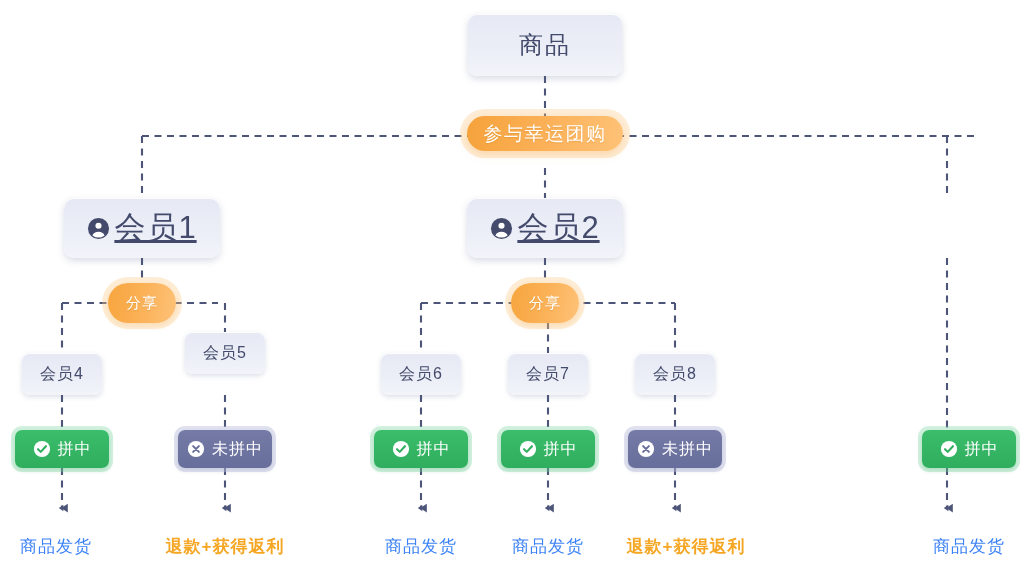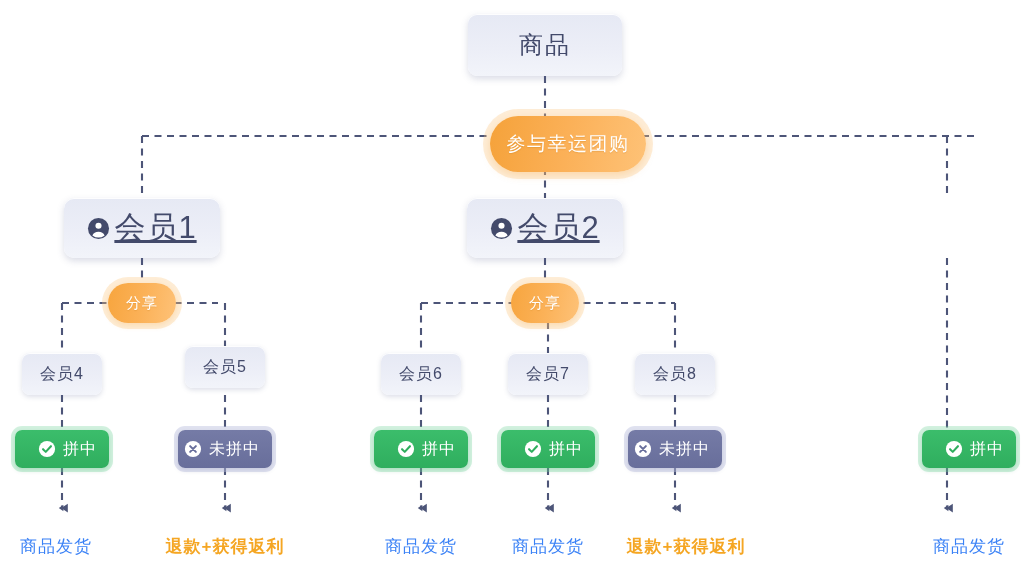--- a/index.html
+++ b/index.html
@@ -88,21 +88,20 @@
   }
 
   
   .badge{
     border-radius:7px;
     color:#ffffff;
     font-size:16px;
     letter-spacing:1px;
     gap:7px;
     padding:0 12px;
-    justify-content:flex-end;
   }
   .badge .bico{width:18px;height:18px;display:block;flex:0 0 auto;}
   .badge.win{
     background:linear-gradient(180deg,#3bbd6b 0%, #2fae5e 100%);
     box-shadow:0 0 0 4px rgba(118,214,158,.33), 0 2px 5px rgba(47,150,88,.30);
   }
   .badge.lose{
     background:linear-gradient(180deg,#757ba6 0%, #686e9b 100%);
     box-shadow:0 0 0 4px rgba(186,190,222,.45), 0 2px 5px rgba(90,96,140,.30);
   }
@@ -169,21 +168,21 @@
       <path d="M548,468 L548,508"></path>
       <path d="M675,468 L675,508"></path>
       <path d="M947,468 L947,508"></path>
     </g>
   </svg>
 
   <div class="node card product" style="left:468px;top:14px;width:154px;height:62px;">
     <span>商品</span>
   </div>
 
-  <div class="node pill big" style="left:490px;top:116px;width:156px;height:56px;">
+  <div class="node pill big" style="left:467px;top:116px;width:156px;height:35px;">
     <span>参与幸运团购</span>
   </div>
 
   <div class="node card member" style="left:64px;top:198px;width:156px;height:60px;">
     <svg class="person-ico" viewBox="0 0 24 24">
       <circle cx="12" cy="12" r="11" fill="#434a6b"></circle>
       <circle cx="12" cy="9.1" r="3.2" fill="#ffffff"></circle>
       <path d="M5.6,19.2 a6.9,6.2 0 0 1 12.8,0 a11,11 0 0 1 -12.8,0 Z" fill="#ffffff"></path>
     </svg>
     <span>会员1</span>
@@ -202,21 +201,21 @@
   <div class="node pill small" style="left:108px;top:283px;width:68px;height:40px;">
     <span>分享</span>
   </div>
   <div class="node pill small" style="left:511px;top:283px;width:68px;height:40px;">
     <span>分享</span>
   </div>
 
   <div class="node card submember" style="left:22px;top:353px;width:80px;height:42px;">
     <span>会员4</span>
   </div>
-  <div class="node card submember" style="left:185px;top:346px;width:80px;height:42px;justify-content:center;">
+  <div class="node card submember" style="left:185px;top:332px;width:80px;height:42px;justify-content:center;">
     <span>会员5</span>
   </div>
   <div class="node card submember" style="left:381px;top:353px;width:80px;height:42px;">
     <span>会员6</span>
   </div>
   <div class="node card submember" style="left:508px;top:353px;width:80px;height:42px;">
     <span>会员7</span>
   </div>
   <div class="node card submember" style="left:635px;top:353px;width:80px;height:42px;">
     <span>会员8</span>

